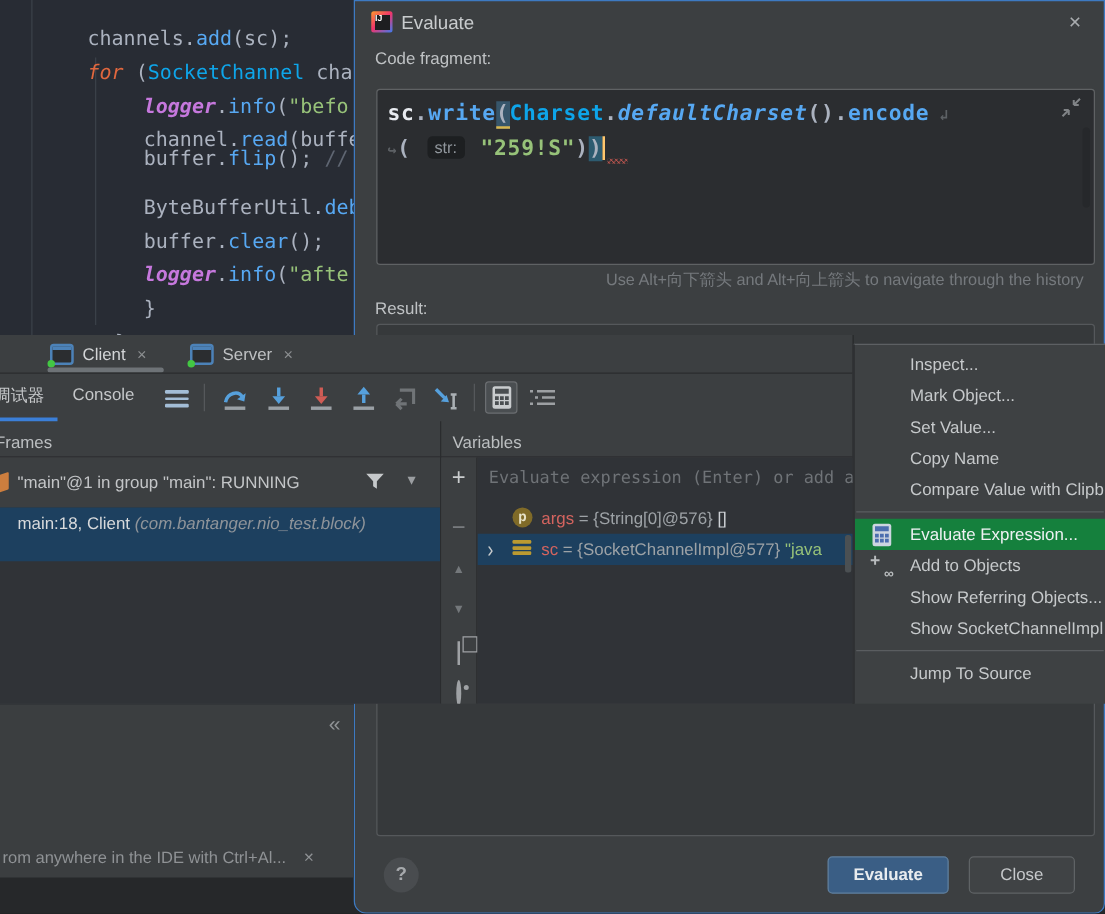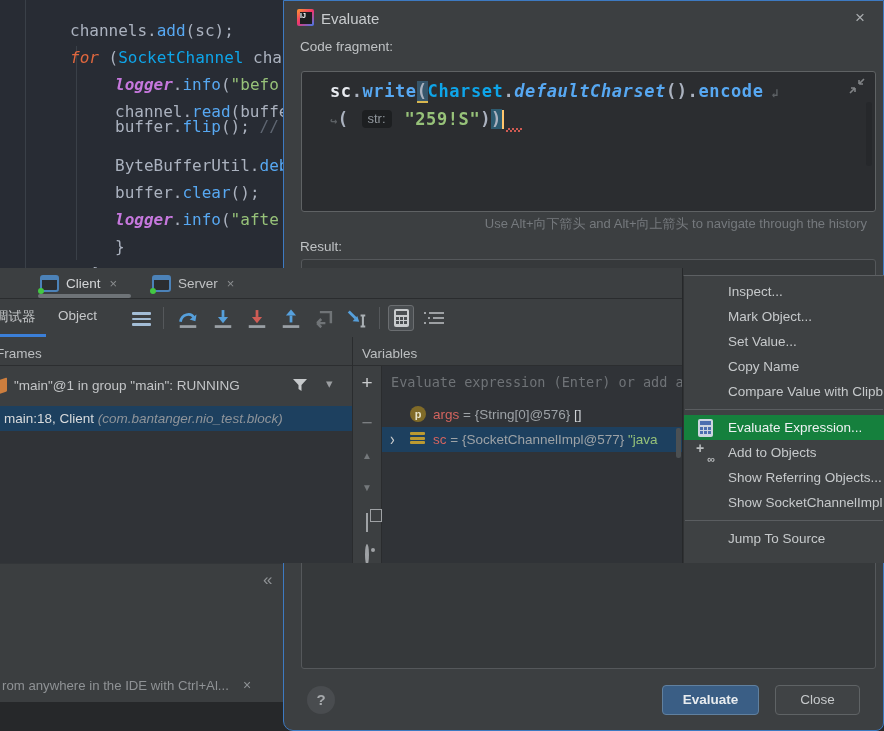--- a/index.html
+++ b/index.html
@@ -20,21 +20,21 @@
   .dlg-title{position:absolute;left:37px;top:9px;font-size:15px;color:#c9ccce;}
   .ij-logo{position:absolute;left:13px;top:8px;width:17px;height:17px;border-radius:2px;
            background:linear-gradient(140deg,#fe9a2e,#f0346c 48%,#3b7cf0);}
   .ij-logo:before{content:"";position:absolute;inset:2.5px;background:#1d1e20;}
   .ij-logo:after{content:"IJ";position:absolute;left:3px;top:2px;font:bold 7px/9px "Liberation Sans",sans-serif;color:#fff;}
   .dlg-close{position:absolute;left:565px;top:6px;width:22px;height:22px;text-align:center;
              font-size:17px;line-height:22px;color:#a9acaf;cursor:default;}
   .dlg-label{position:absolute;font-size:13.5px;color:#bfc2c4;}
   .codebox{position:absolute;left:17px;top:70px;width:575px;height:141px;box-sizing:border-box;
            background:#2b2d30;border:1px solid #5f6264;border-radius:3px;overflow:hidden;}
-  .dlg-code{position:absolute;white-space:pre;font:600 17px/26px "DejaVu Sans Mono",monospace;letter-spacing:.6px;color:#abb2bf;margin-left:20px;}
+  .dlg-code{position:absolute;white-space:pre;font:600 17px/26px "DejaVu Sans Mono",monospace;letter-spacing:.6px;color:#abb2bf;}
   .dlg-code .hl{background:#37566b;border-bottom:2px solid #d8b64f;}
   .dlg-code .sel{background:#2d5b70;}
   .chip{display:inline-block;background:#1d1f21;border-radius:4px;padding:0 6px;margin:0 2px;
         color:#90969c;font:400 13px/18px "Liberation Sans",sans-serif;letter-spacing:0;vertical-align:2px;}
   .caret{display:inline-block;width:2px;height:19px;background:#ffc66d;vertical-align:-4px;}
   .squig{display:inline-block;width:16px;height:4px;margin-left:2px;vertical-align:-7px;
     background:linear-gradient(135deg,transparent 42%,#cf5a52 42% 58%,transparent 58%) 0 0/4px 4px repeat-x,
                linear-gradient(45deg,transparent 42%,#cf5a52 42% 58%,transparent 58%) 2px 0/4px 4px repeat-x;}
   .collapse-ico{position:absolute;right:10px;top:6px;width:16px;height:16px;opacity:.75;}
   .cb-scroll{position:absolute;right:3px;top:30px;width:6px;height:64px;background:#26282b;border-radius:3px;}
@@ -76,22 +76,22 @@
   .stream{position:absolute;left:424px;top:13px;width:20px;}
   .stream div{height:2px;margin-bottom:3px;background:linear-gradient(90deg,#9da0a3 0 2.5px,transparent 2.5px 5.5px,#9da0a3 5.5px 100%);}
   .panel-hdr{position:absolute;top:78px;font-size:13.5px;color:#bcbfc1;}
   .hdr-line{position:absolute;left:0;top:97px;width:683px;height:1px;background:#2c2e30;}
   .frames-body{position:absolute;left:0;top:98px;width:352px;height:197px;background:#303337;}
   .thread-row{position:absolute;left:0;top:0;width:352px;height:40px;background:#3c3f41;}
   .thread-ico{position:absolute;left:-2px;top:13px;width:9px;height:14px;background:#cd7e3e;transform:skewY(-18deg);border-radius:1px;}
   .thread-txt{position:absolute;left:14px;top:12px;font-size:13.5px;color:#c3c5c7;white-space:nowrap;}
   .funnel{position:absolute;left:292px;top:11px;}
   .ddarrow{position:absolute;left:326px;top:10px;color:#9b9ea1;font-size:13px;}
-  .frame-row{position:absolute;left:0;top:40px;width:352px;height:25px;background:#1d405f;
-             font-size:13.5px;color:#d8dadc;line-height:25px;padding-left:4px;box-sizing:border-box;white-space:nowrap;}
+  .frame-row{position:absolute;left:0;top:40px;width:352px;height:43px;background:#1d405f;
+             font-size:13.5px;color:#d8dadc;line-height:25px;padding-left:14px;box-sizing:border-box;white-space:nowrap;}
   .frame-row .pkg{font-style:italic;color:#8f949a;}
   .vsep{position:absolute;left:352px;top:69px;width:1px;height:226px;background:#2a2c2e;}
   .var-toolbar{position:absolute;left:353px;top:98px;width:28px;height:197px;background:#3c3f41;border-right:1px solid #2a2c2e;}
   .vtb{position:absolute;left:0;width:28px;text-align:center;}
   .copyico{position:relative;width:10px;height:11px;border:1.5px solid #9fa2a5;margin:0 auto;background:#3c3f41;}
   .copyico:before{content:"";position:absolute;left:2.5px;top:-5px;width:10px;height:11px;border:1.5px solid #9fa2a5;}
   .eye{position:relative;width:15px;height:9px;border:2px solid #9fa2a5;border-radius:50%;margin:0 auto;}
   .eye:after{content:"";position:absolute;left:3.5px;top:1.5px;width:4px;height:4px;border-radius:50%;background:#9fa2a5;}
   .vars-body{position:absolute;left:382px;top:98px;width:301px;height:197px;background:#303337;overflow:hidden;}
   .var-hint{position:absolute;left:9px;top:8px;font:13.5px "DejaVu Sans Mono",monospace;color:#6f7377;white-space:nowrap;}
@@ -194,21 +194,21 @@
         <span class="console-ico"></span>
         <span class="lbl" style="color:#bfc1c3">Server</span>
         <span class="x">×</span>
       </div>
       <div class="tab-underline"></div>
     </div>
 
     <div class="toolbar">
       <span class="viewtab" style="left:-5px">调试器</span>
       <div class="blue-underline"></div>
-      <span class="viewtab" style="left:58px">Object</span>
+      <span class="viewtab" style="left:58px">Console</span>
       <div class="hamburger">
           <div></div>
           <div></div>
           <div></div>
         </div>
       <div class="tsep" style="left:163px"></div>
 
       <svg class="ticon" style="left:177px" viewBox="0 0 16 16">
         <rect x="2" y="12.5" width="12" height="2" fill="#9aa0a5"></rect>
         <path d="M2.5 10 C3.5 4.5,10 3,12.3 7" stroke="#56a0dc" stroke-width="2" fill="none"></path>

